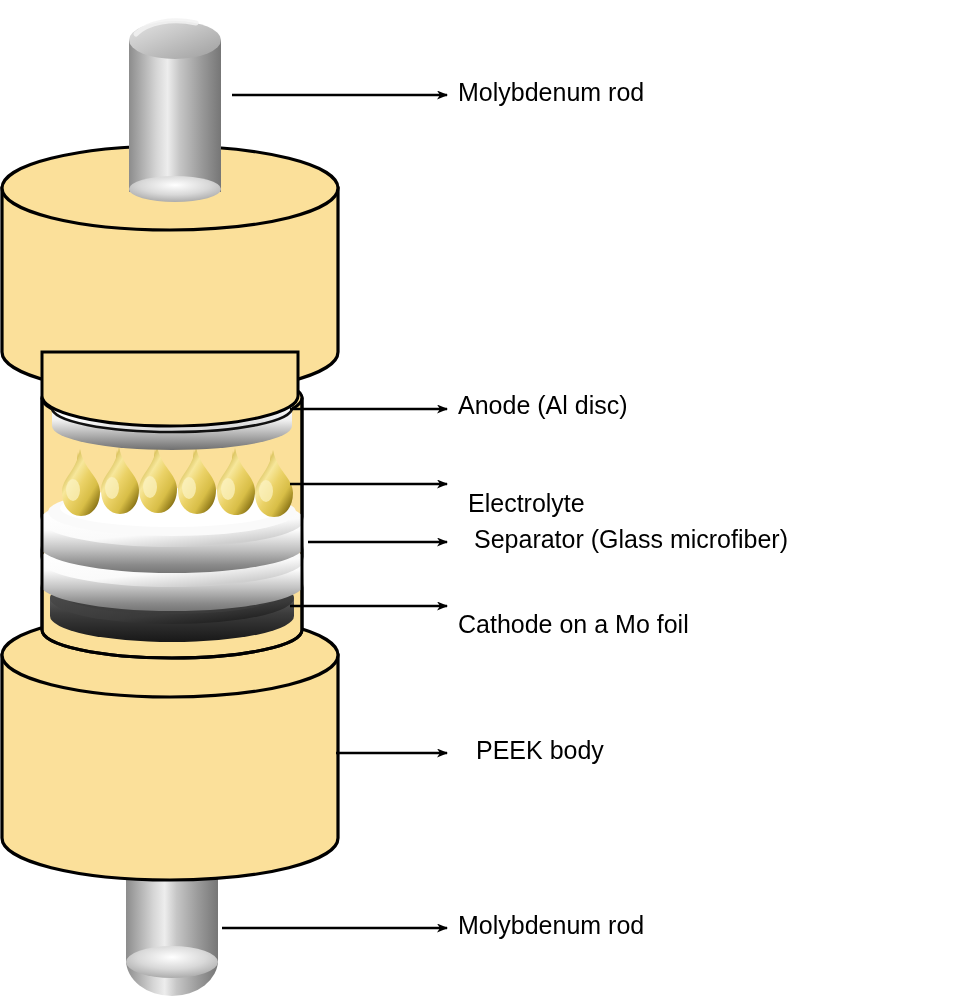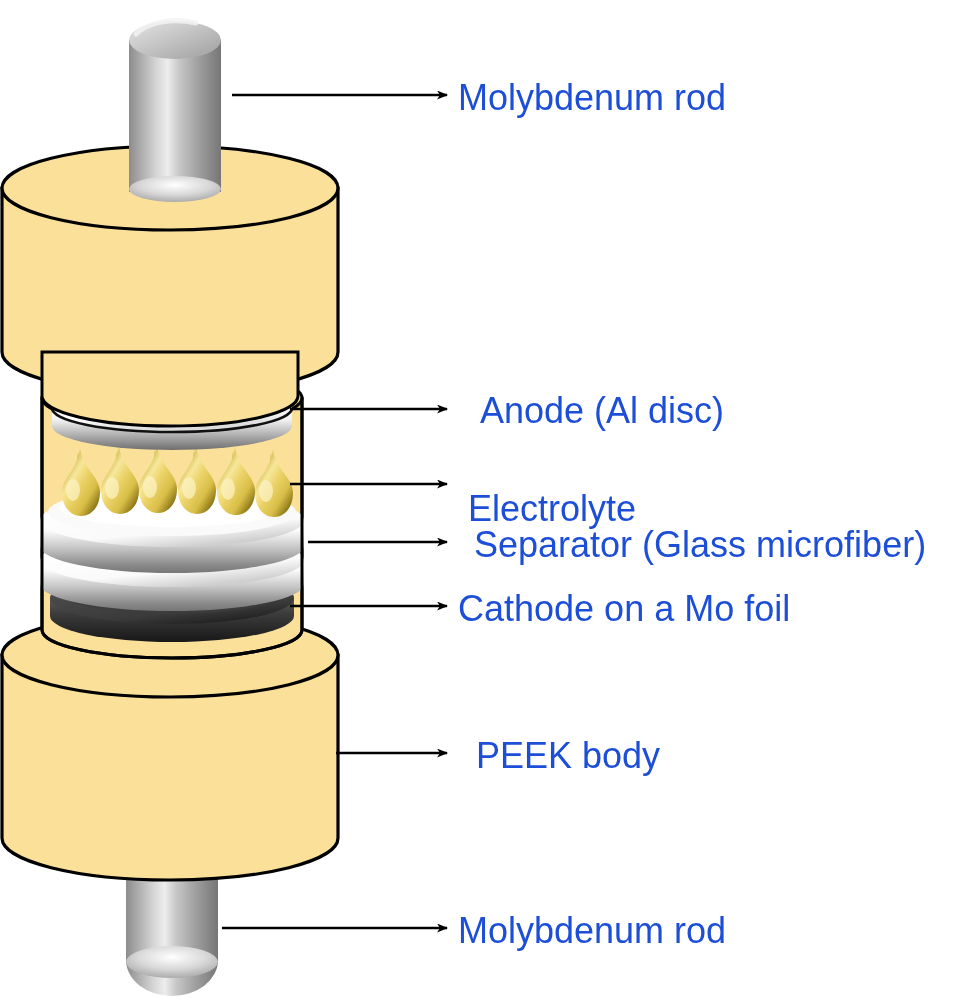--- a/index.html
+++ b/index.html
@@ -17,22 +17,22 @@
   #scene {
     position: absolute;
     left: 0;
     top: 0;
     width: 972px;
     height: 999px;
   }
   .lbl {
     position: absolute;
     font-family: "Liberation Sans", sans-serif;
-    font-size: 36px;
-    color: #1d4ed8;
+    font-size: 25px;
+    color: #000000;
     white-space: nowrap;
     line-height: 1;
   }
 </style>
 </head>
 <body>
 
 <svg id="scene" viewBox="0 0 972 999" xmlns="http://www.w3.org/2000/svg">
   <defs>
 
@@ -226,23 +226,23 @@
     <line x1="290" y1="484" x2="447" y2="484" marker-end="url(#arrowHead)"></line>
     <line x1="308" y1="542" x2="447" y2="542" marker-end="url(#arrowHead)"></line>
     <line x1="290" y1="606" x2="447" y2="606" marker-end="url(#arrowHead)"></line>
     <line x1="336" y1="753" x2="447" y2="753" marker-end="url(#arrowHead)"></line>
     <line x1="222" y1="928" x2="447" y2="928" marker-end="url(#arrowHead)"></line>
   </g>
 </svg>
 
 <div class="lbl" style="left:458px; top:80px;">Molybdenum rod</div>
 
-<div class="lbl" style="left:458px; top:393px;margin-left:22px;">Anode (Al disc)</div>
+<div class="lbl" style="left:458px; top:393px;">Anode (Al disc)</div>
 
 <div class="lbl" style="left:468px; top:468px;margin-top:23px;">Electrolyte</div>
 
 <div class="lbl" style="left:474px; top:527px;text-align:right;">Separator (Glass microfiber)</div>
 
-<div class="lbl" style="left:458px; top:591px;">Cathode on a Mo foil</div>
+<div class="lbl" style="left:458px; top:612px;">Cathode on a Mo foil</div>
 
 <div class="lbl" style="left:476px; top:738px;">PEEK body</div>
 
 <div class="lbl" style="left:458px; top:913px;">Molybdenum rod</div>
 
 </body></html>

